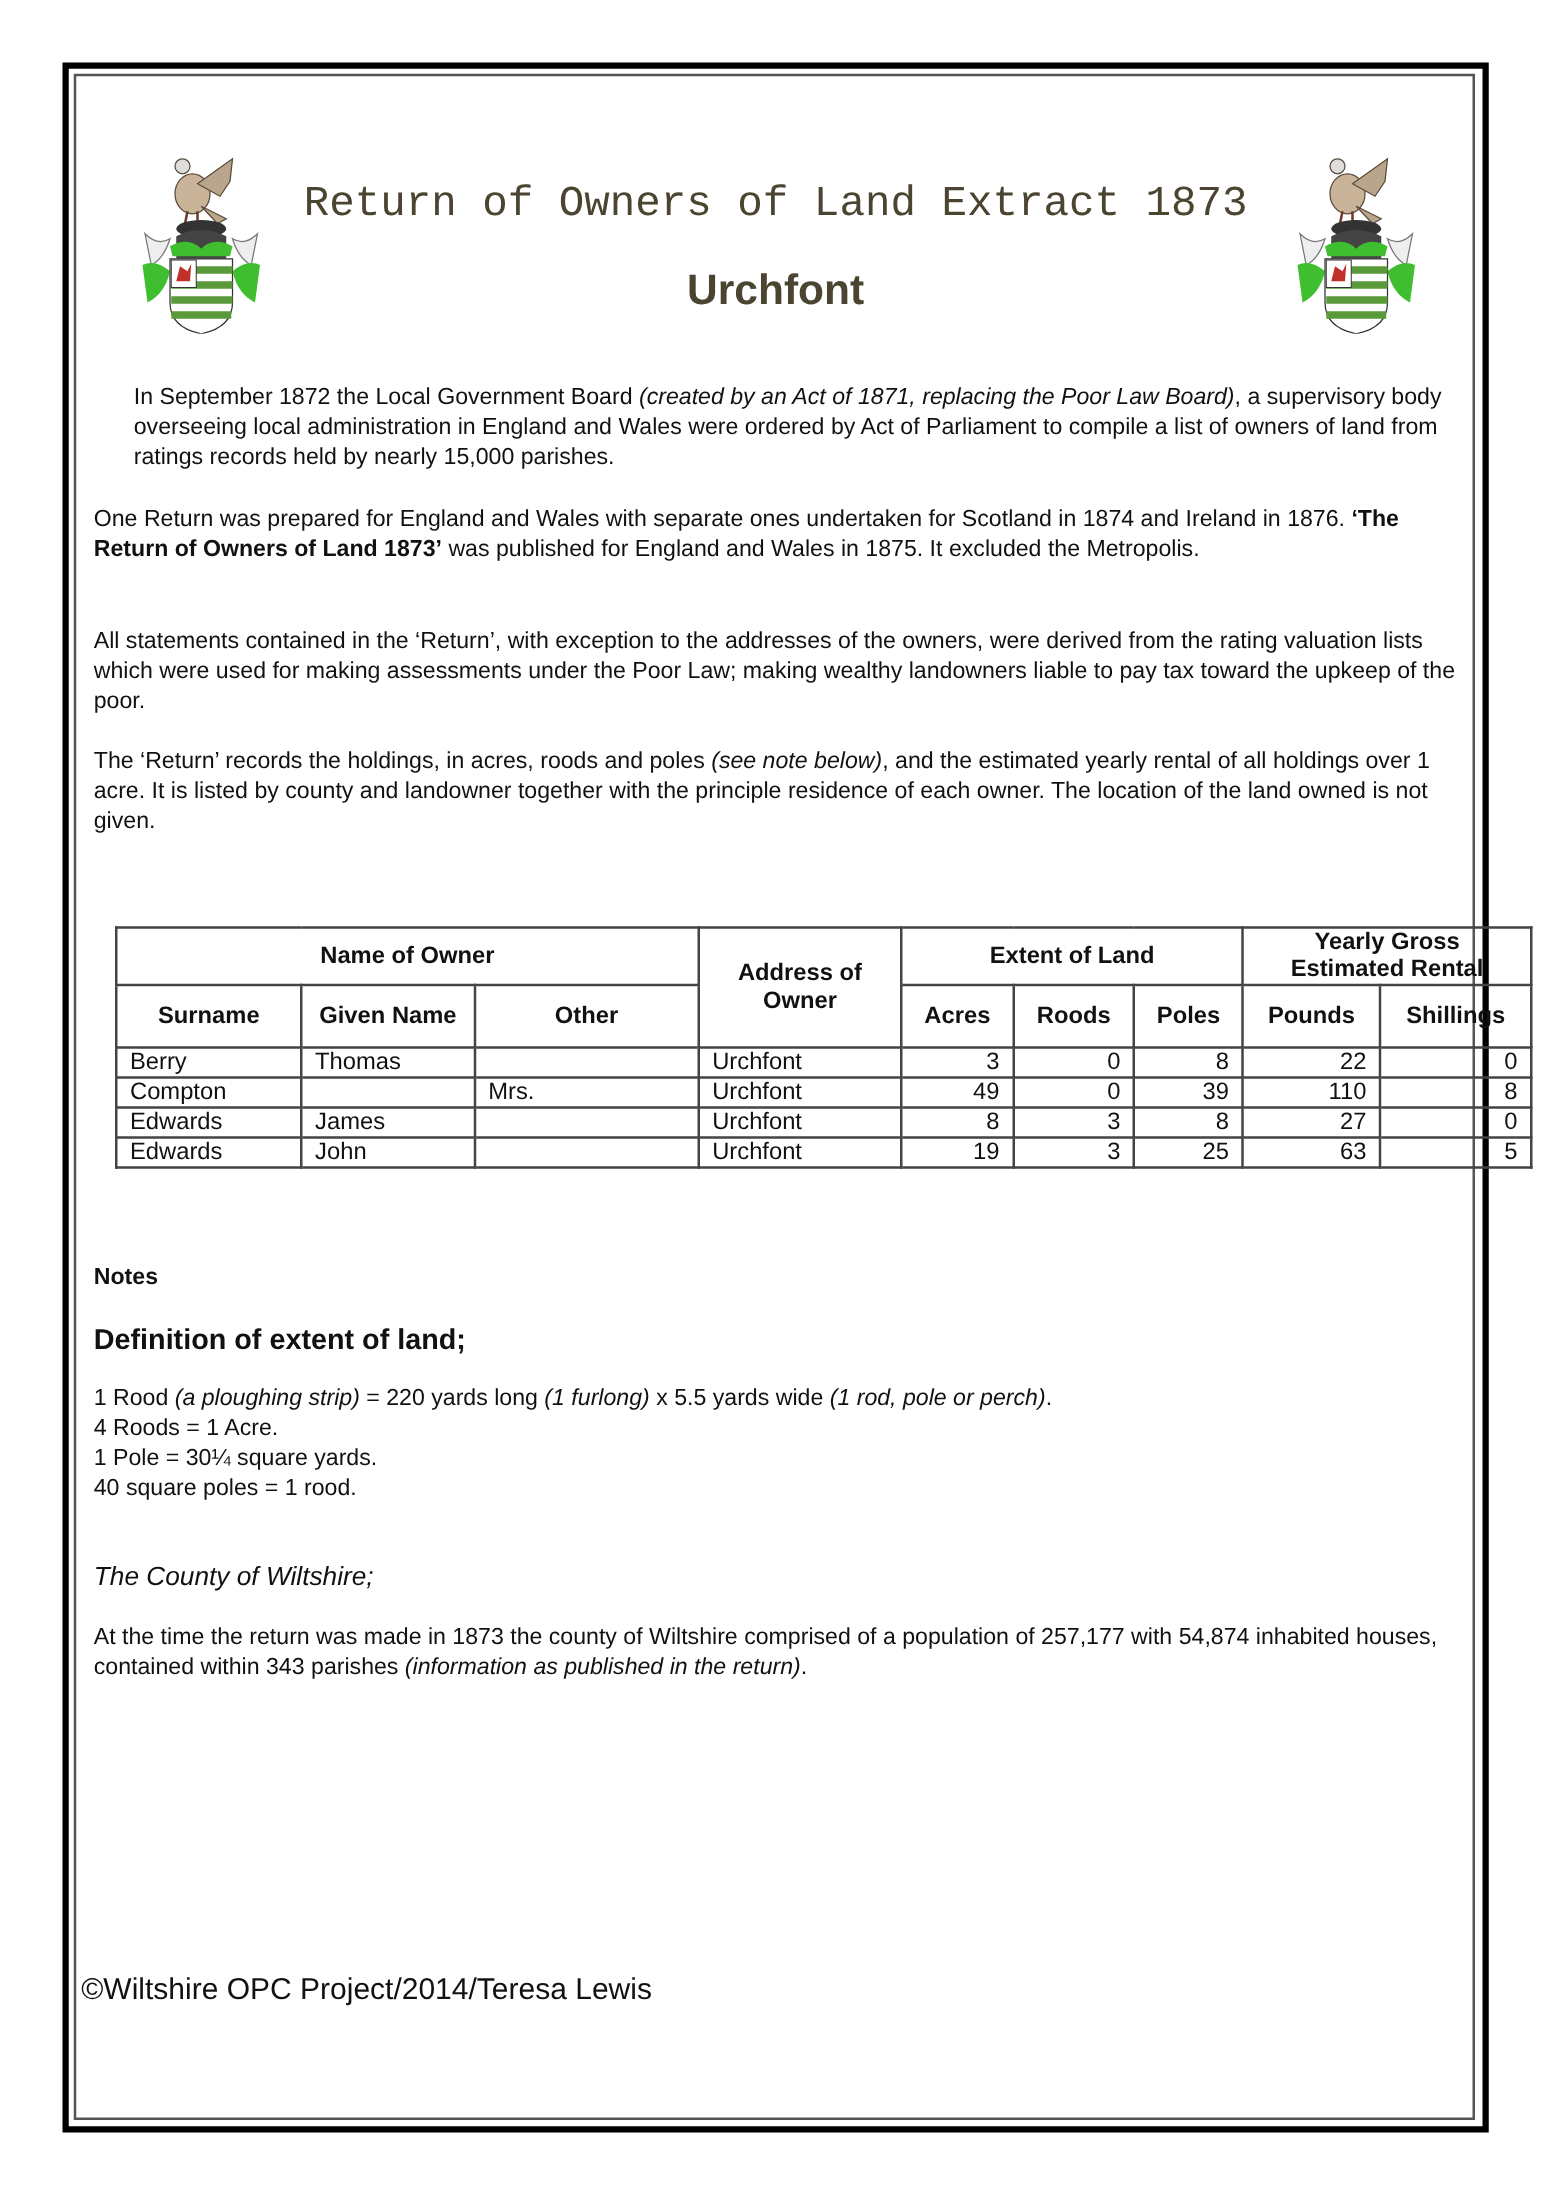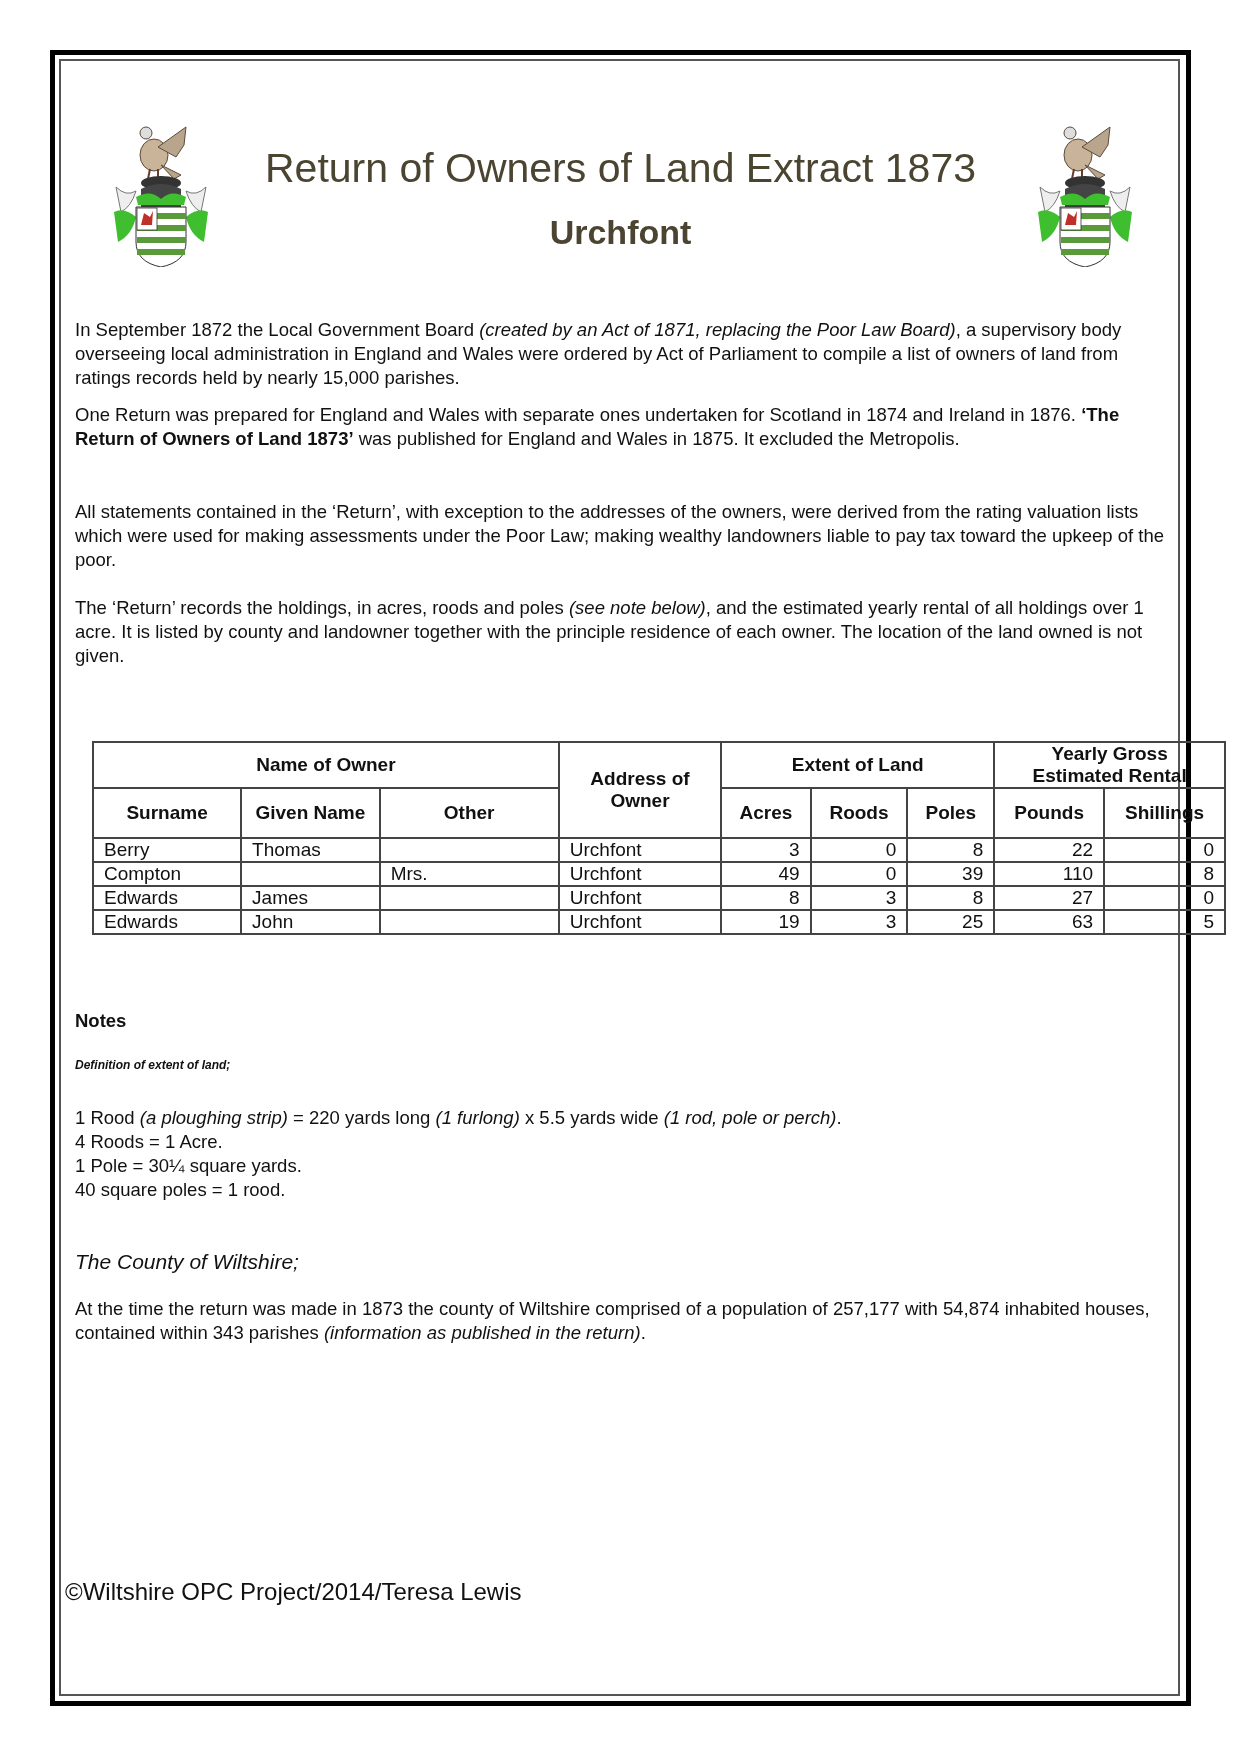--- a/index.html
+++ b/index.html
@@ -7,38 +7,38 @@
          font-family: "Liberation Sans", sans-serif; color: #111; }
   .outer-border { position: absolute; left: 50px; top: 50px; width: 1131px; height: 1646px;
                   border: 5px solid #000; }
   .inner-border { position: absolute; left: 59px; top: 59px; width: 1117px; height: 1633px;
                   border: 2px solid #555; }
   .crest { position: absolute; width: 110px; height: 150px; }
   .crest.left { left: 106px; top: 117px; }
   .crest.right { left: 1030px; top: 117px; }
   .title { position: absolute; left: 0; width: 1241px; text-align: center;
            color: #4a4430; }
-  .title.main { top: 145px; font-size: 41px; }
+  .title.main { top: 145px; font-size: 34px; font-family: Liberation Mono, monospace; }
   .title.sub { top: 213px; font-size: 34px; font-weight: bold; }
   .para { position: absolute; left: 75px; width: 1090px; font-size: 18.5px; line-height: 24px; }
   .para i { font-style: italic; }
-  .p1 { top: 318px; }
+  .p1 { top: 305px; margin-left: 32px; }
   .p2 { top: 403px; }
   .p3 { top: 500px; }
   .p4 { top: 596px; }
   table.owners { position: absolute; left: 92px; top: 741px; width: 1134px;
                  border-collapse: collapse; font-size: 19px; }
   table.owners th, table.owners td { border: 2px solid #444; padding: 0 10px; }
   table.owners th { font-weight: bold; text-align: center; line-height: 22px; }
   table.owners thead tr.h1 th { height: 44px; }
   table.owners thead tr.h2 th { height: 48px; }
   table.owners td { height: 22px; line-height: 22px; }
   table.owners td.num { text-align: right; }
   .notes-head { position: absolute; left: 75px; top: 1010px; font-size: 18.5px; font-weight: bold; }
-  .def-head { position: absolute; left: 75px; top: 1058px; font-size: 12px; font-weight: bold; font-style: italic; }
+  .def-head { position: absolute; left: 75px; top: 1058px; font-size: 23px; font-weight: bold; }
   .def-list { position: absolute; left: 75px; top: 1106px; font-size: 18.5px; line-height: 24px; }
   .def-list i { font-style: italic; }
   .county-head { position: absolute; left: 75px; top: 1250px; font-size: 21px; font-weight: normal; font-style: italic; }
   .county-text { position: absolute; left: 75px; top: 1297px; width: 1090px; font-size: 18.5px; line-height: 24px; }
   .footer { position: absolute; left: 65px; top: 1578px; font-size: 24px; }
 </style>
 </head>
 <body>
 
 <div class="outer-border"></div>

